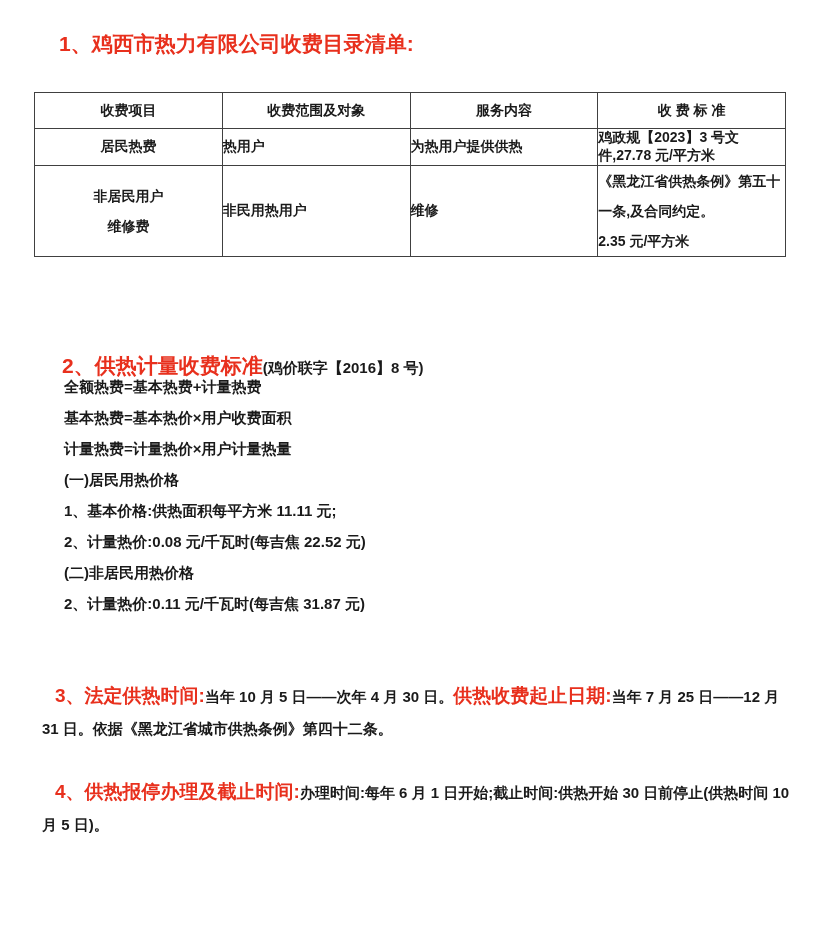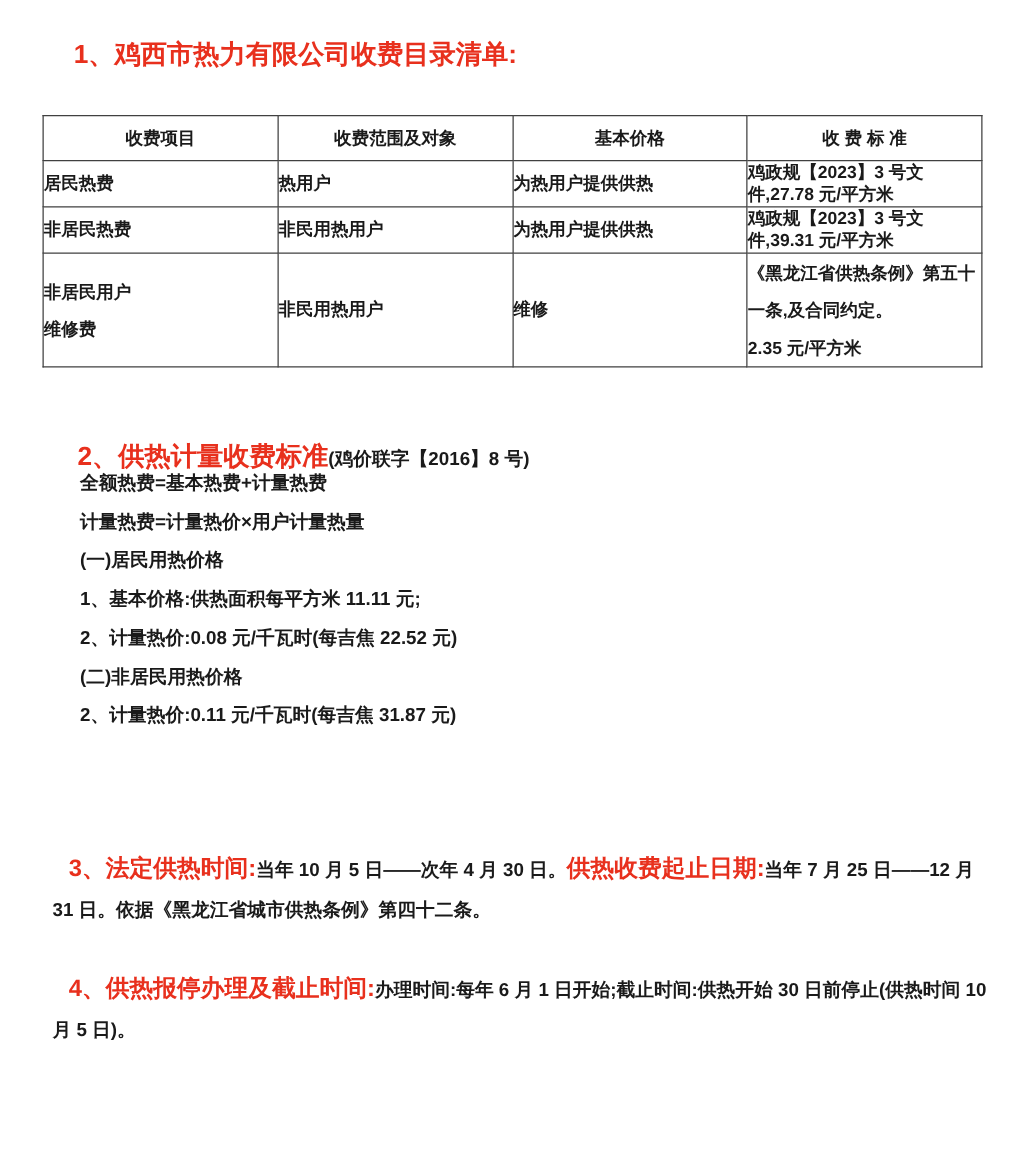--- a/index.html
+++ b/index.html
@@ -25,21 +25,21 @@
   }
   table.fee th, table.fee td{
     border:1px solid #404040;
     font-size:14px;font-weight:700;color:#1a1a1a;
     padding:0;vertical-align:middle;
   }
   table.fee th{text-align:center;height:35px;}
   tr.r-std{height:36px;}
   tr.r-std2{height:37px;}
   tr.r-tall{height:66px;}
-  td.c1{text-align:left;width:98px;}
+  td.c1{text-align:center;width:98px;}
   td.c2{width:144px;padding-left:9px;}
   td.c3{width:144px;padding-left:9px;}
   td.c4{width:362px;padding-left:10px;}
   .two-line div{line-height:30px;}
   
   .sec2-head{
     position:absolute;left:62px;top:337px;
     font-size:21px;line-height:27px;margin-top:15px;
   }
   .sec2-head .note{font-size:15px;color:#1a1a1a;}
@@ -63,34 +63,28 @@
 <div class="page">
 
   <div class="title1 red">1、鸡西市热力有限公司收费目录清单:</div>
 
   <div class="tablewrap">
     <table class="fee">
       <tbody>
         <tr>
           <th>收费项目</th>
           <th>收费范围及对象</th>
-          <th>基本价格</th>
+          <th>服务内容</th>
           <th>收 费 标 准</th>
         </tr>
         <tr class="r-std">
           <td class="c1">居民热费</td>
           <td class="c2">热用户</td>
           <td class="c3">为热用户提供供热</td>
           <td class="c4">鸡政规【2023】3 号文件,27.78 元/平方米</td>
-        </tr>
-        <tr class="r-std2">
-          <td class="c1">非居民热费</td>
-          <td class="c2">非民用热用户</td>
-          <td class="c3">为热用户提供供热</td>
-          <td class="c4">鸡政规【2023】3 号文件,39.31 元/平方米</td>
         </tr>
         <tr class="r-tall">
           <td class="c1 two-line">
             <div>非居民用户</div>
             <div>维修费</div>
           </td>
           <td class="c2">非民用热用户</td>
           <td class="c3">维修</td>
           <td class="c4 two-line">
             <div>《黑龙江省供热条例》第五十一条,及合同约定。</div>
@@ -100,20 +94,21 @@
       </tbody>
     </table>
   </div>
 
   <div class="sec2-head">
     <span class="red">2、供热计量收费标准</span><span class="note">(鸡价联字【2016】8 号)</span>
   </div>
 
   <div class="sec2-lines">
     <div>全额热费=基本热费+计量热费</div>
+    <div>基本热费=基本热价×用户收费面积</div>
     <div>计量热费=计量热价×用户计量热量</div>
     <div>(一)居民用热价格</div>
     <div>1、基本价格:供热面积每平方米 11.11 元;</div>
     <div>2、计量热价:0.08 元/千瓦时(每吉焦 22.52 元)</div>
     <div>(二)非居民用热价格</div>
     <div>2、计量热价:0.11 元/千瓦时(每吉焦 31.87 元)</div>
   </div>
 
   <div class="para sec3">
     <span class="red">3、法定供热时间:</span><span>当年 10 月 5 日——次年 4 月 30 日。</span><span class="red">供热收费起止日期:</span><span>当年 7 月 25 日——12 月 31 日。依据《黑龙江省城市供热条例》第四十二条。</span>

